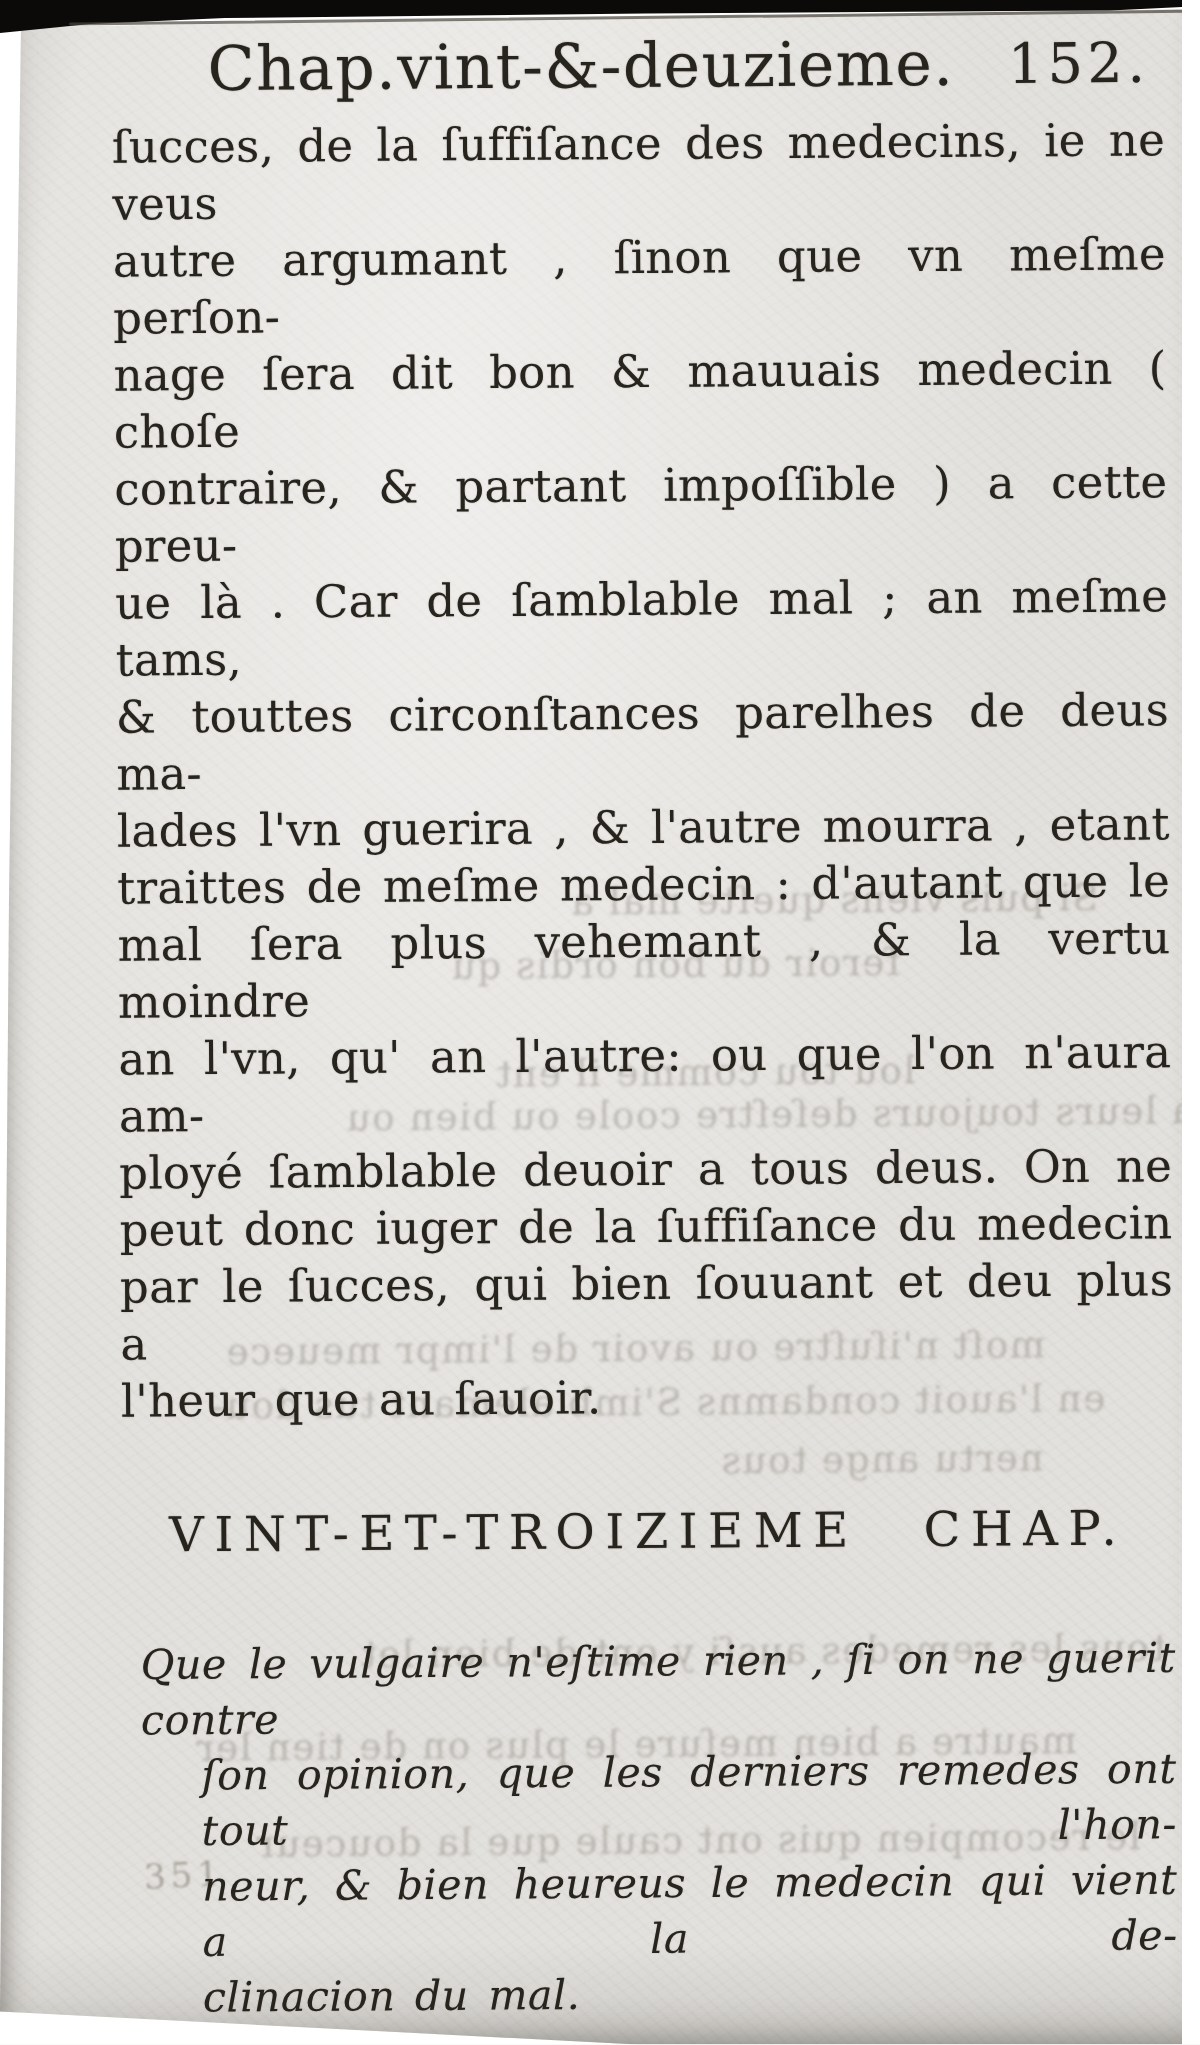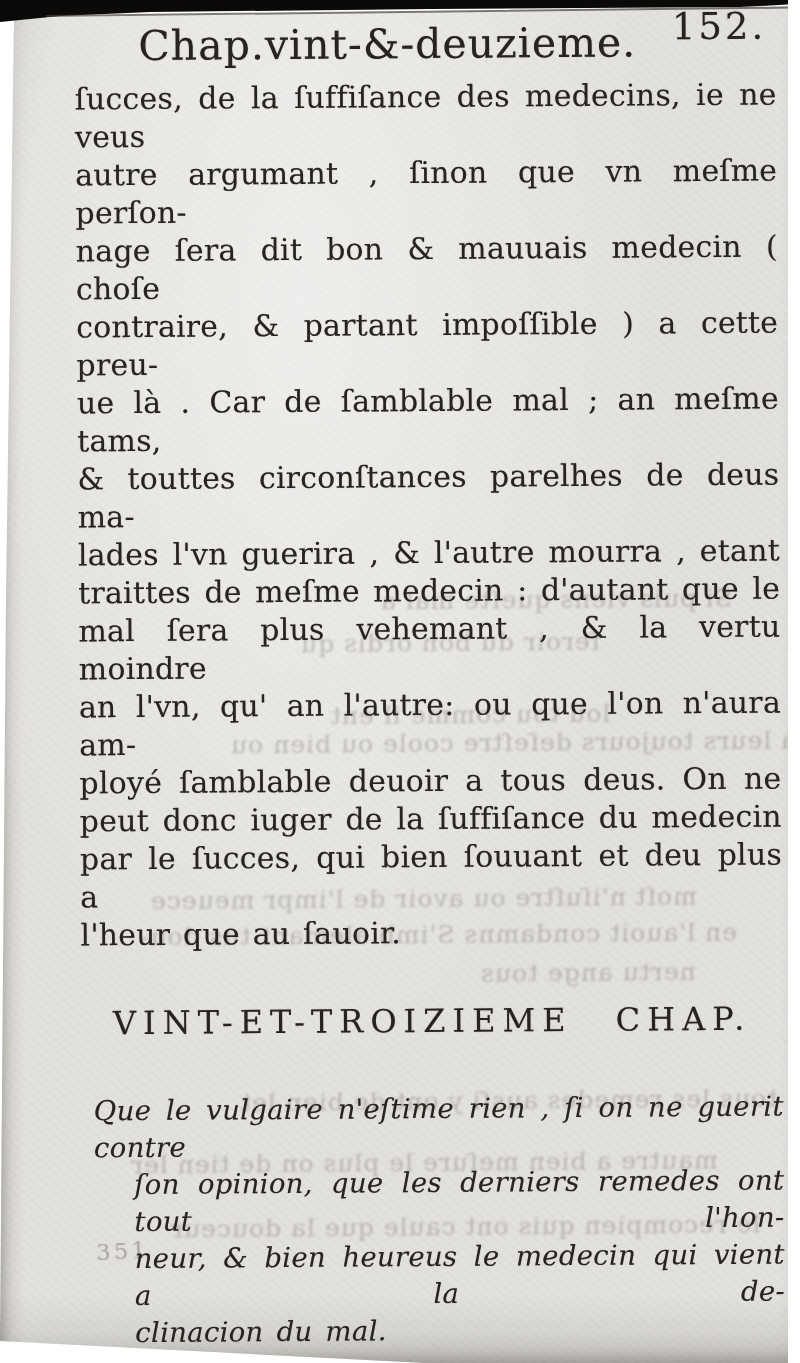--- a/index.html
+++ b/index.html
@@ -31,21 +31,21 @@
     background:rgba(72,68,60,0.7);transform:rotate(-0.65deg);transform-origin:left center;border-radius:2px;
   }
   
   .showthrough{position:absolute;z-index:2;white-space:nowrap;color:rgba(106,101,90,0.34);
     transform:scaleX(-1) rotate(0.5deg);filter:blur(1.1px);font-size:25px;letter-spacing:1px;}
   
   .content{position:absolute;left:74px;top:0;width:702px;z-index:5;transform:rotate(-0.4deg);transform-origin:50% 0;}
   .runhead{display:flex;align-items:baseline;margin-top:20px;height:46px;position:relative;}
   .runhead .title{flex:1;text-align:center;transform:translateX(-38px);font-size:41px;letter-spacing:1px;
     text-shadow:0 0 1px rgba(33,30,25,.45);}
-  .runhead .folio{position:absolute;right:10px;bottom:16px;font-size:37px;letter-spacing:3px;text-shadow:0 0 1px rgba(33,30,25,.4);}
+  .runhead .folio{position:absolute;right:10px;bottom:0;font-size:37px;letter-spacing:3px;text-shadow:0 0 1px rgba(33,30,25,.4);}
   .bodyblock{margin-top:12px;font-size:30px;line-height:38px;letter-spacing:.2px;word-spacing:3px;
     text-shadow:0 0 1px rgba(39,36,30,.35);}
   .jline{text-align:justify;text-align-last:justify;}
   .lline{text-align:left;}
   .chap-head{margin-top:50px;text-align:center;font-size:32px;letter-spacing:7px;word-spacing:26px;
     text-shadow:0 0 1px rgba(39,36,30,.4);}
   .argument{margin-top:50px;font-size:27.5px;line-height:37px;font-style:italic;letter-spacing:.3px;word-spacing:4px;
     text-shadow:0 0 .8px rgba(39,36,30,.35);}
   .argument .a0{padding-left:12px;}
   .argument .ind{padding-left:52px;}

